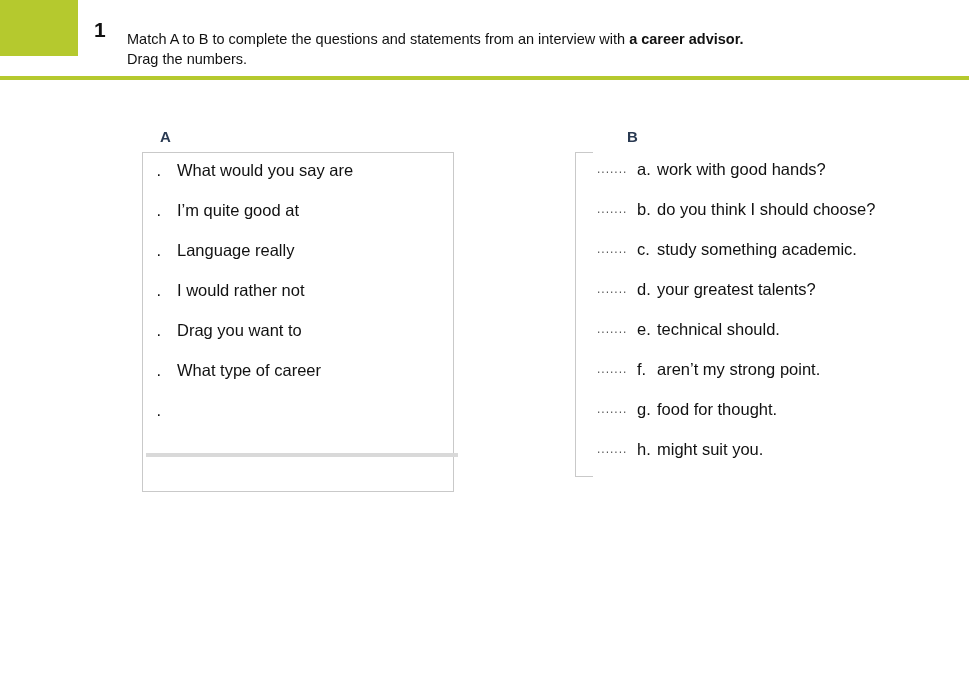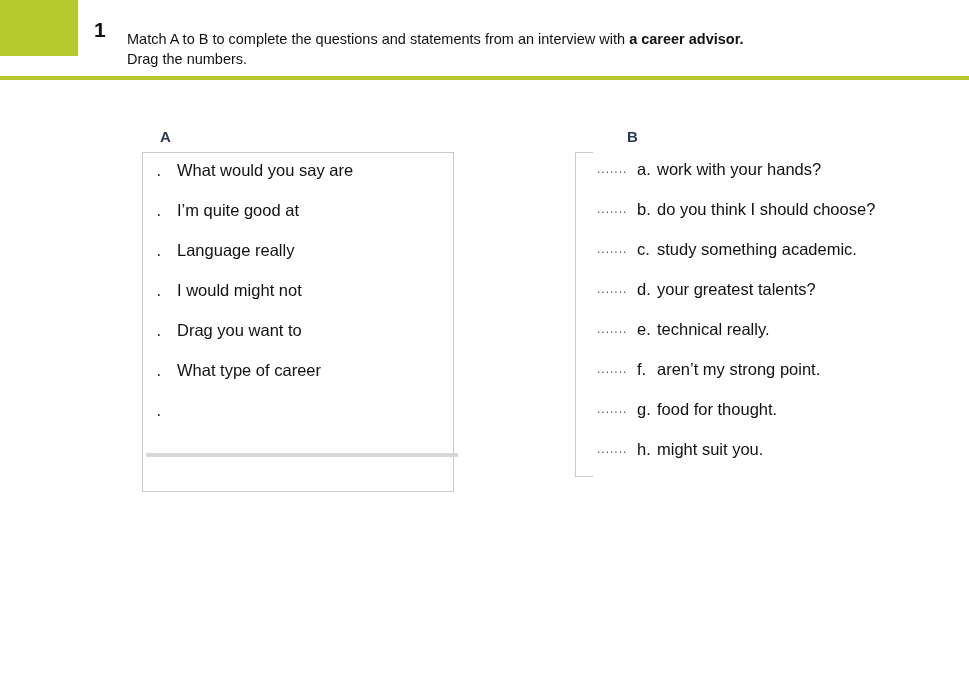--- a/index.html
+++ b/index.html
@@ -205,21 +205,21 @@
         <li class="item">
           <span class="drop-slot">.</span>
           <span class="item-text">I’m quite good at</span>
         </li>
         <li class="item">
           <span class="drop-slot">.</span>
           <span class="item-text">Language really</span>
         </li>
         <li class="item">
           <span class="drop-slot">.</span>
-          <span class="item-text">I would might not</span>
+          <span class="item-text">I would rather not</span>
         </li>
         <li class="item">
           <span class="drop-slot">.</span>
           <span class="item-text">Drag you want to</span>
         </li>
         <li class="item">
           <span class="drop-slot">.</span>
           <span class="item-text">What type of career</span>
         </li>
         <li class="item">
@@ -234,41 +234,41 @@
   </div>
 
   <div class="col col-b">
     <div class="col-heading">B</div>
     <div class="b-wrap">
       <div class="bracket"></div>
       <ul class="b-list">
         <li class="b-item">
           <span class="b-dots">.......</span>
           <span class="b-letter">a.</span>
-          <span class="b-text">work with your hands?</span>
+          <span class="b-text">work with good hands?</span>
         </li>
         <li class="b-item">
           <span class="b-dots">.......</span>
           <span class="b-letter">b.</span>
           <span class="b-text">do you think I should choose?</span>
         </li>
         <li class="b-item">
           <span class="b-dots">.......</span>
           <span class="b-letter">c.</span>
           <span class="b-text">study something academic.</span>
         </li>
         <li class="b-item">
           <span class="b-dots">.......</span>
           <span class="b-letter">d.</span>
           <span class="b-text">your greatest talents?</span>
         </li>
         <li class="b-item">
           <span class="b-dots">.......</span>
           <span class="b-letter">e.</span>
-          <span class="b-text">technical really.</span>
+          <span class="b-text">technical should.</span>
         </li>
         <li class="b-item">
           <span class="b-dots">.......</span>
           <span class="b-letter">f. </span>
           <span class="b-text">aren’t my strong point.</span>
         </li>
         <li class="b-item">
           <span class="b-dots">.......</span>
           <span class="b-letter">g.</span>
           <span class="b-text">food for thought.</span>

